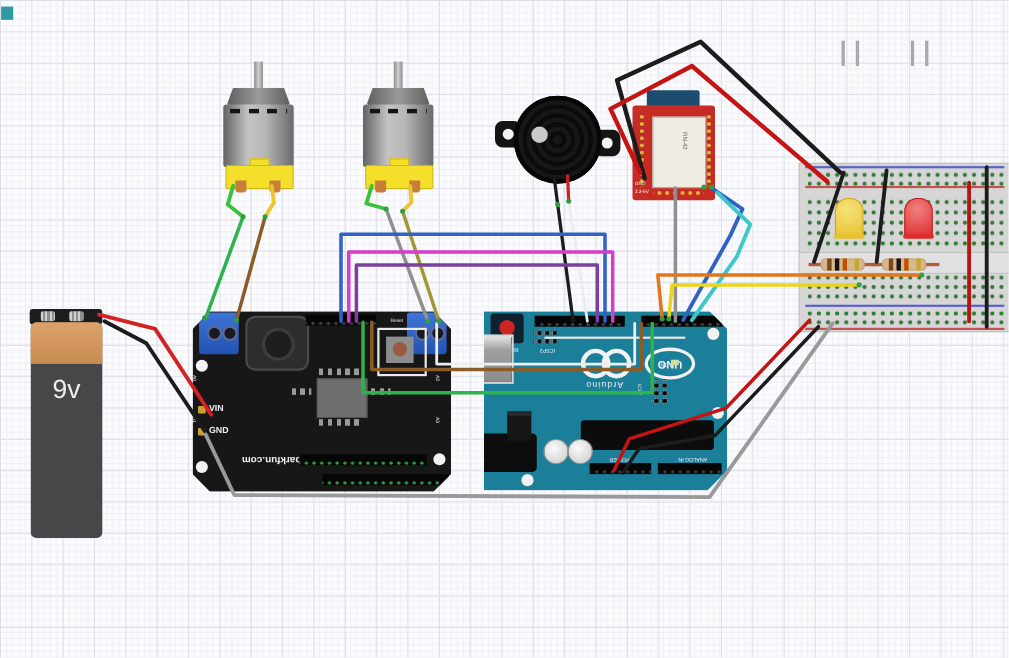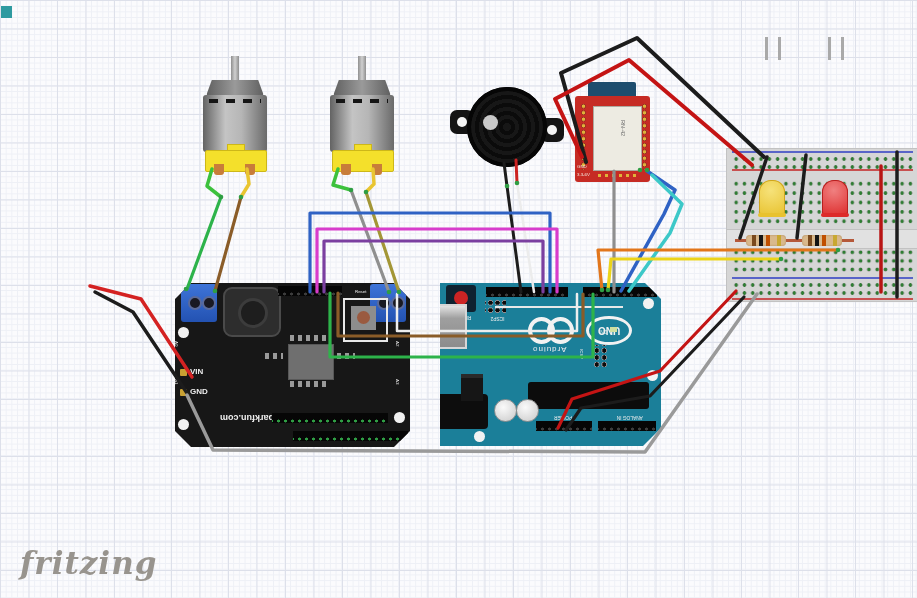--- a/index.html
+++ b/index.html
@@ -110,20 +110,29 @@
   #corner-artifact{left:1px;top:6px;width:11px;height:12px;background:#2e9aa0;}
   svg#wires{position:absolute;left:0;top:0;z-index:30;pointer-events:none;}
 </style>
 </head>
 <body>
 
 <div id="canvas">
 
   <div class="abs" id="corner-artifact"></div>
 
+  <div class="abs" id="battery">
+    <div class="bat-cap"></div>
+    <div class="bat-term" style="left:12px;"></div>
+    <div class="bat-term" style="left:38px;"></div>
+    <div class="bat-body">
+      <div class="bat-band"></div>
+      <div class="bat-label">9v</div>
+    </div>
+  </div>
 
   <div class="abs motor" id="motor1">
     <div class="mo-shaft"></div>
     <div class="mo-cap"></div>
     <div class="mo-body"></div>
     <div class="mo-dash"></div>
     <div class="mo-tab"></div>
     <div class="mo-base"></div>
     <div class="mo-term" style="left:11px;"></div>
     <div class="mo-term" style="left:42px;"></div>
@@ -319,14 +328,13 @@
       <circle cx="389" cy="292" r="2.3" fill="#2f9e44"></circle>
       <circle cx="399" cy="292" r="2.3" fill="#2f9e44"></circle>
       <circle cx="838" cy="250" r="2.3" fill="#2f9e44"></circle>
       <circle cx="781" cy="259" r="2.3" fill="#2f9e44"></circle>
       <circle cx="640" cy="170" r="2.3" fill="#2f9e44"></circle>
       <circle cx="647" cy="170" r="2.3" fill="#2f9e44"></circle>
       <circle cx="602" cy="290" r="2.3" fill="#2f9e44"></circle>
       <circle cx="608" cy="290" r="2.3" fill="#2f9e44"></circle>
     </svg>
 
-  <div class="abs" id="fritzing-logo">fritzing</div>
 </div>
 
 </body></html>

